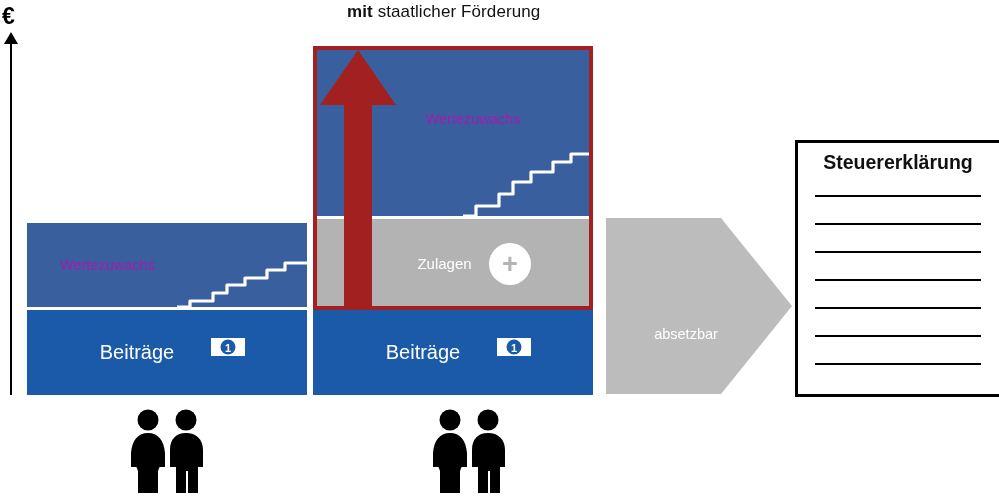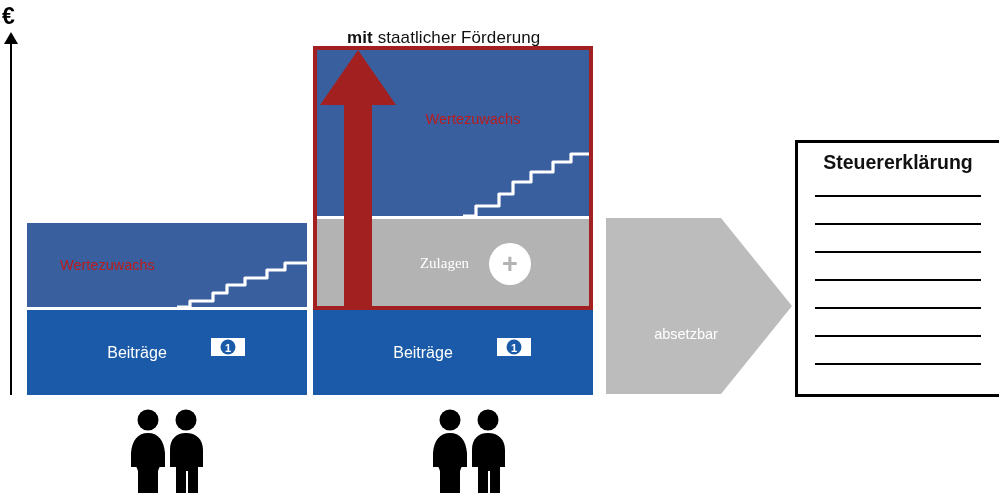--- a/index.html
+++ b/index.html
@@ -45,23 +45,23 @@
     border-left: 7px solid transparent;
     border-right: 7px solid transparent;
     border-bottom: 12px solid #000000;
   }
   .bar-growth  { background: #3a5f9e; }
   .bar-contrib { background: #1a5aa8; }
   .bar-zulagen { background: #b3b3b3; }
   .bar-grey-strip { background: #b3b3b3; }
   .sep-line { background: #ffffff; height: 3px; }
 
-  .label-growth { font-size: 14.5px; color:#b91c1c;border-radius:14px; }
+  .label-growth { font-size: 14.5px; color:#a21caf;border-radius:14px; }
   .label-zulagen { font-size: 15px; color:#ffffff; }
-  .label-contrib { font-size: 16px; color:#ffffff; }
+  .label-contrib { font-size: 20px; color:#ffffff; }
 
   
   .red-frame {
     border: 4px solid #a32020;
     box-sizing: border-box;
     pointer-events: none;
   }
 
   
   .chevron-label {
@@ -106,21 +106,21 @@
     font-size: 27px;
     font-weight: bold;
     line-height: 1;
   }
 </style>
 </head>
 <body>
 
 <div id="stage">
 
-  <div class="abs heading" style="left:347px; top:28px;">
+  <div class="abs heading" style="left:347px; top:2px;">
     <span class="b">mit</span><span class="n"> staatlicher Förderung</span>
   </div>
 
   <div class="abs euro-sign" style="left:2px; top:5px;">€</div>
   <div class="abs axis-arrow" style="left:4px; top:32px;"></div>
   <div class="abs axis-line" style="left:10px; top:43px; height:352px;"></div>
 
   <div class="abs bar-growth" style="left:27px; top:223px; width:280px; height:84px;"></div>
 
   <svg class="abs" style="left:27px; top:223px;" width="280" height="84" viewBox="0 0 280 84">
@@ -154,21 +154,21 @@
 
   <div class="abs bar-growth" style="left:313px; top:46px; width:280px; height:170px;"></div>
   <svg class="abs" style="left:313px; top:46px;" width="280" height="170" viewBox="0 0 280 170">
     <polyline points="150,170 163,170 163,160 186,160 186,148 200,148 200,136 218,136 218,126 240,126 240,116 258,116 258,108 280,108" fill="none" stroke="#ffffff" stroke-width="3.2" stroke-linejoin="round"></polyline>
   </svg>
   <div class="abs label-growth" style="left:313px; top:46px; width:280px; height:170px; display:flex; align-items:flex-start; justify-content:center; padding-top:65px; padding-left:40px; box-sizing:border-box;">Wertezuwachs</div>
 
   <div class="abs sep-line" style="left:313px; top:216px; width:280px;"></div>
 
   <div class="abs bar-zulagen" style="left:313px; top:219px; width:280px; height:88px;"></div>
-  <div class="abs label-zulagen" style="left:313px; top:219px; width:280px; height:88px; display:flex; align-items:center; justify-content:center; padding-left:28px; padding-right:45px; box-sizing:border-box;font-family:Liberation Serif, serif;">Zulagen</div>
+  <div class="abs label-zulagen" style="left:313px; top:219px; width:280px; height:88px; display:flex; align-items:center; justify-content:center; padding-left:28px; padding-right:45px; box-sizing:border-box;">Zulagen</div>
   <div class="abs plus-badge" style="left:489px; top:243px; width:42px; height:42px;">
     <span>+</span>
   </div>
 
   <div class="abs sep-line" style="left:313px; top:307px; width:280px;"></div>
 
   <div class="abs bar-contrib" style="left:313px; top:310px; width:280px; height:85px;"></div>
   <div class="abs label-contrib" style="left:313px; top:310px; width:280px; height:85px; display:flex; align-items:center; justify-content:center; padding-right:60px; box-sizing:border-box;">Beiträge</div>
   <div class="abs note" style="left:492px; top:333px; width:44px; height:28px;">
     <svg width="40" height="24" viewBox="0 0 40 24">

